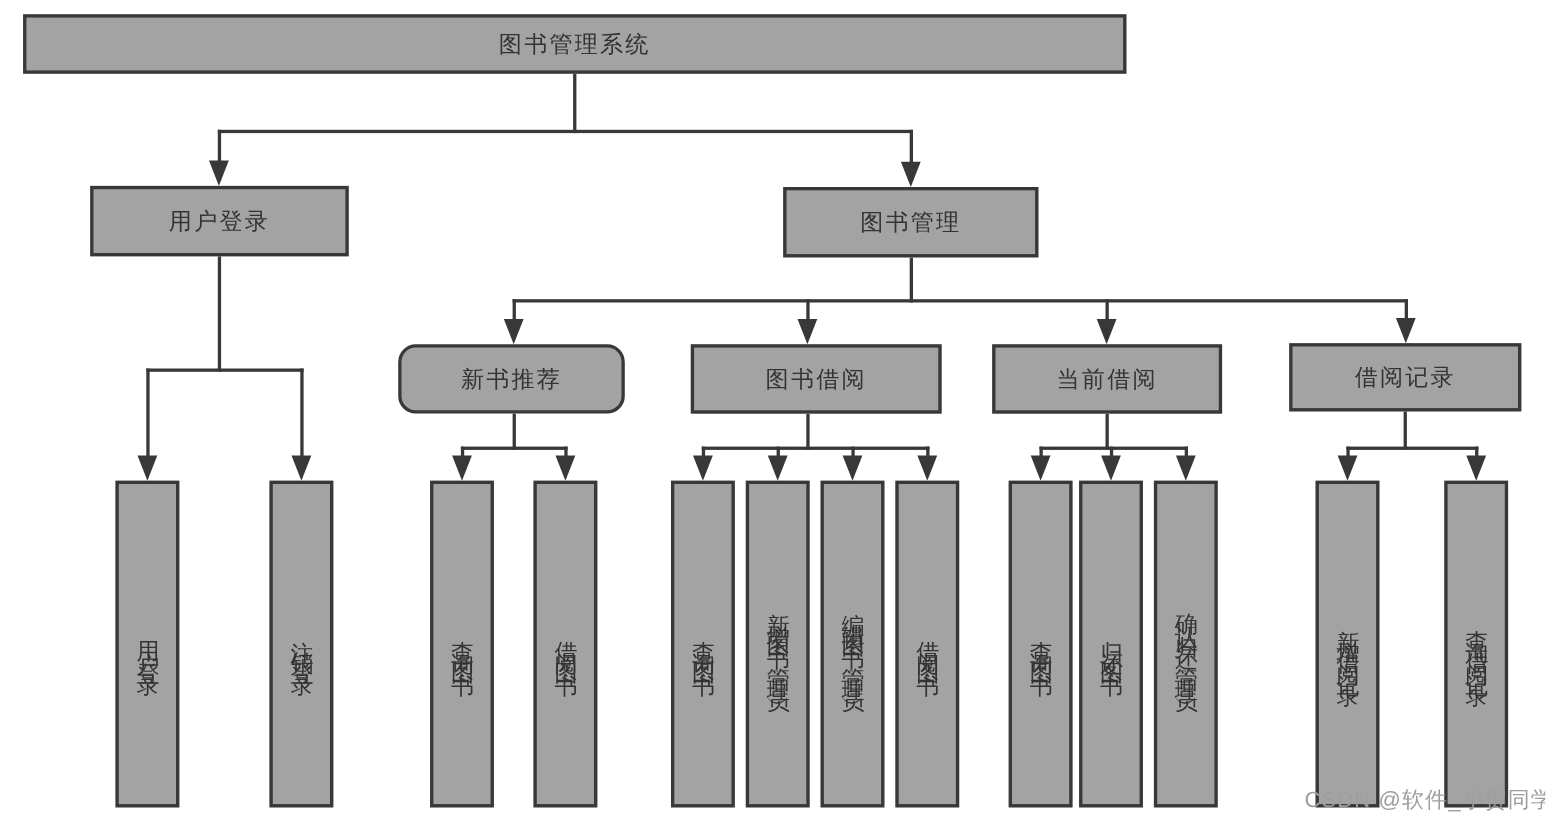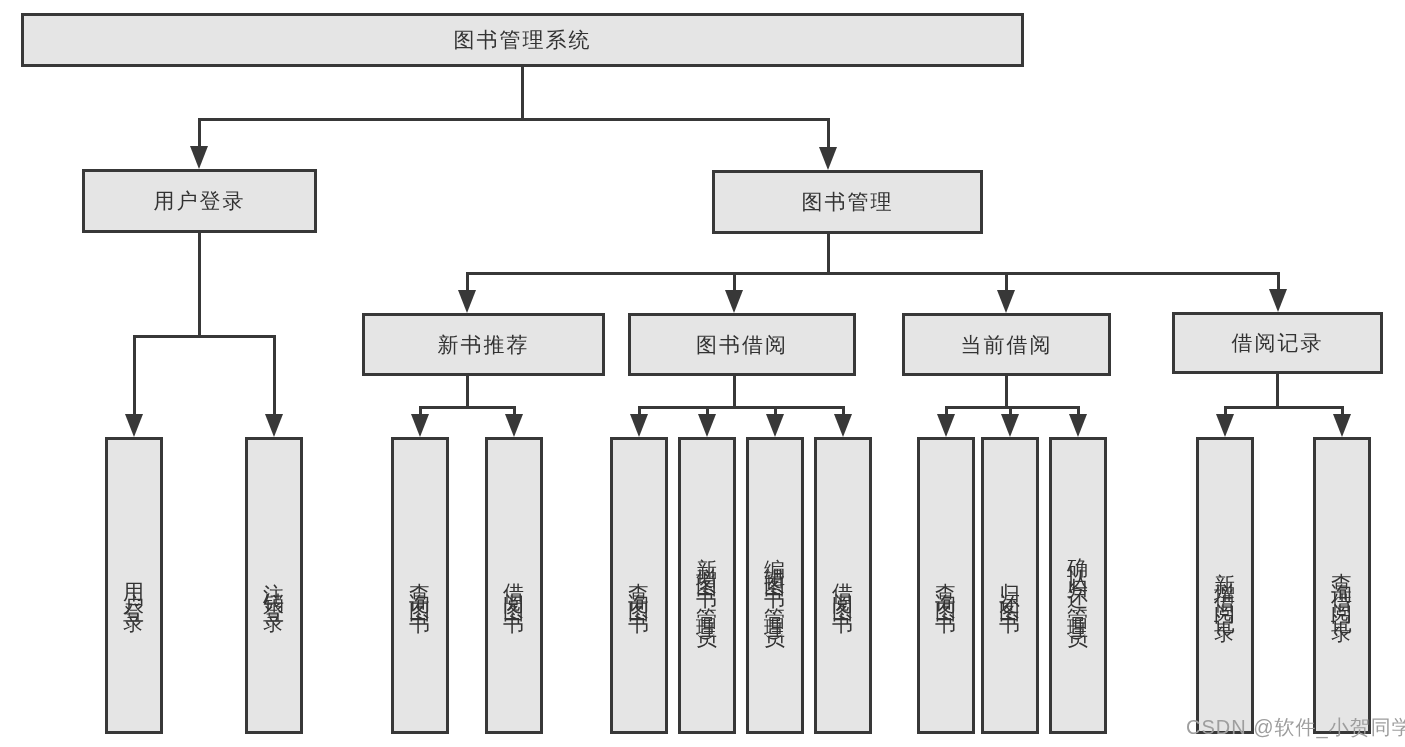--- a/index.html
+++ b/index.html
@@ -1,21 +1,21 @@
 <!DOCTYPE html>
 <html style="--line: #383838; --text: #333333; --bg: #ffffff; --wm: #9e9e9e;"><head>
 <meta charset="utf-8">
 <style>
   html,body{margin:0;padding:0;background:#ffffff;}
   .canvas{
     position:relative;width:1405px;height:747px;background:var(--bg,#ffffff);
     font-family:"Liberation Sans",sans-serif;overflow:hidden;color:var(--text,#333333);
   }
   .node{
-    position:absolute;box-sizing:border-box;background:#e5e5e5;
+    position:absolute;box-sizing:border-box;background:#a3a3a3;
     border:3px solid var(--line,#383838);
     display:flex;align-items:center;justify-content:center;
     font-size:21px;letter-spacing:2px;z-index:2;white-space:nowrap;
   }
   .leaf{width:58px;top:437px;height:297px;}
   .leaf .vtext{
     writing-mode:vertical-lr;text-orientation:mixed;
     font-size:21px;letter-spacing:10px;line-height:1.1;white-space:normal;
   }
   .hl{position:absolute;height:3px;background:var(--line,#383838);z-index:1;}
@@ -91,23 +91,23 @@
   <div class="hl" style="left:1224px;top:406px;width:120px;"></div>
   <div class="vl" style="left:1224px;top:406px;height:12px;"></div>
   <div class="ar" style="left:1216px;top:414px;"></div>
   <div class="vl" style="left:1341px;top:406px;height:12px;"></div>
   <div class="ar" style="left:1333px;top:414px;"></div>
 
   <div class="node" style="left:21px;top:13px;width:1003px;height:54px;">图书管理系统</div>
 
   <div class="node" style="left:82px;top:169px;width:235px;height:64px;">用户登录</div>
 
-  <div class="node" style="left:712px;top:170px;width:271px;height:64px;font-family:Liberation Serif, serif;">图书管理</div>
+  <div class="node" style="left:712px;top:170px;width:232px;height:64px;font-family:Liberation Serif, serif;">图书管理</div>
 
-  <div class="node" style="left:362px;top:313px;width:243px;height:63px;">新书推荐</div>
+  <div class="node" style="left:362px;top:313px;width:206px;height:63px;border-radius:16px;">新书推荐</div>
 
   <div class="node" style="left:628px;top:313px;width:228px;height:63px;">图书借阅</div>
 
   <div class="node" style="left:1172px;top:312px;width:211px;height:62px;">借阅记录</div>
 
   <div class="node" style="left:902px;top:313px;width:209px;height:63px;">当前借阅</div>
 
   <div class="node leaf" style="left:105px;">
     <span class="vtext">用户登录</span>
   </div>

